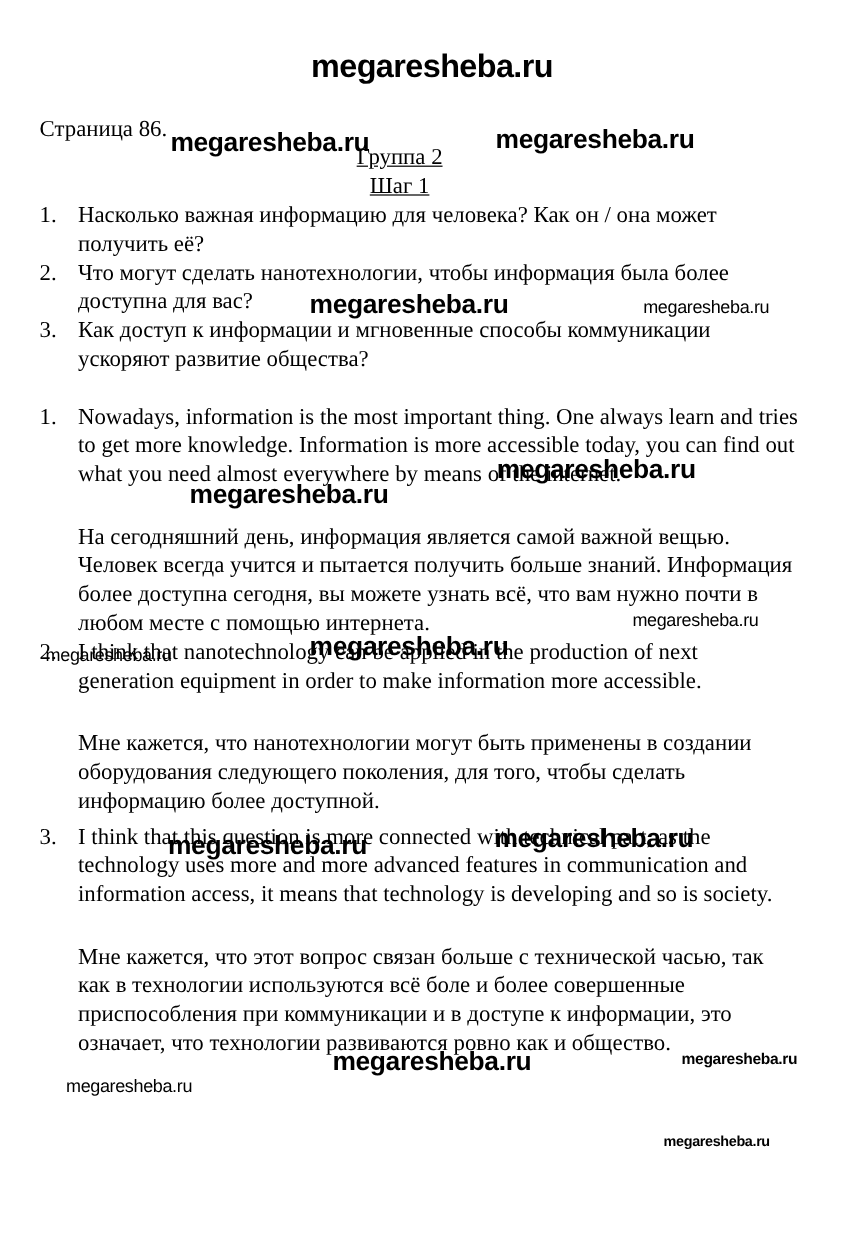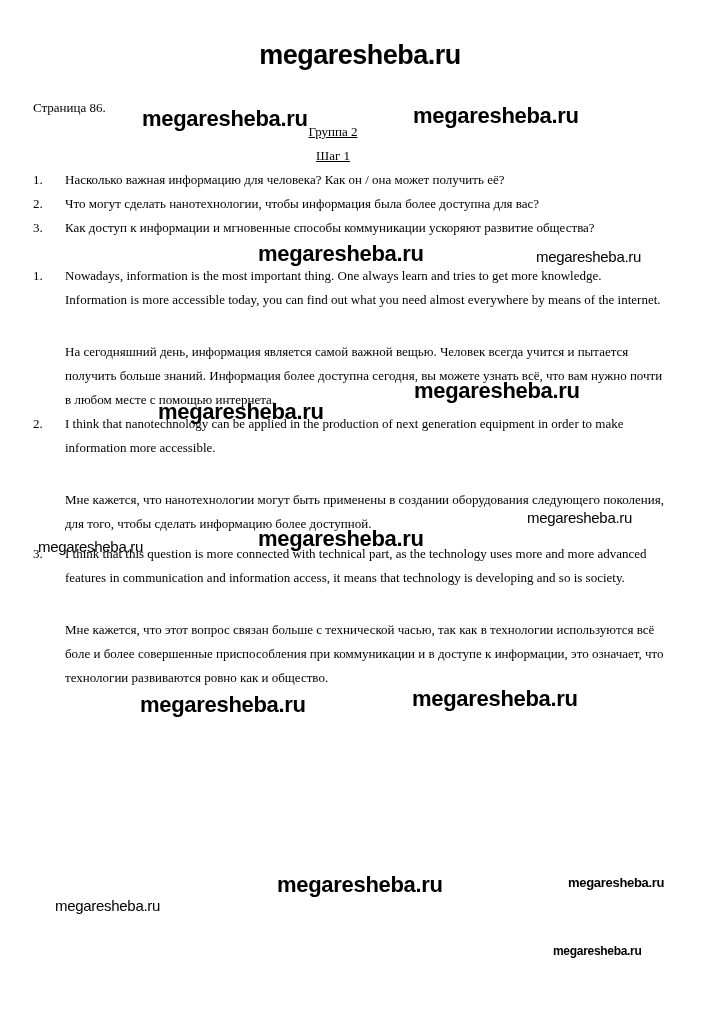--- a/index.html
+++ b/index.html
@@ -15,21 +15,21 @@
   .brand-top {
     position:absolute; top:0; left:0; width:100%;
     text-align:center;
     font-family:"Liberation Sans", sans-serif;
     font-weight:bold; font-size:27px; line-height:30px;
     letter-spacing:-0.5px;
   }
   
   .content {
     position:absolute; top:56px; left:33px; width:640px;
-    font-size:13px; line-height:24px;
+    font-size:19px; line-height:24px;
   }
   .page-label { height:24px; }
   .h-center { text-align:center; width:600px;text-decoration:underline; }
   .intro { width:630px; }
   .qlist, .alist { margin:0; padding:0; list-style:none; }
   .li-row { display:grid; grid-template-columns:32px 600px; }
   .li-num { }
   .ru-block { margin-left:32px; width:600px; }
   .spacer24 { height:24px; }
   .spacer28 { height:28px; }

